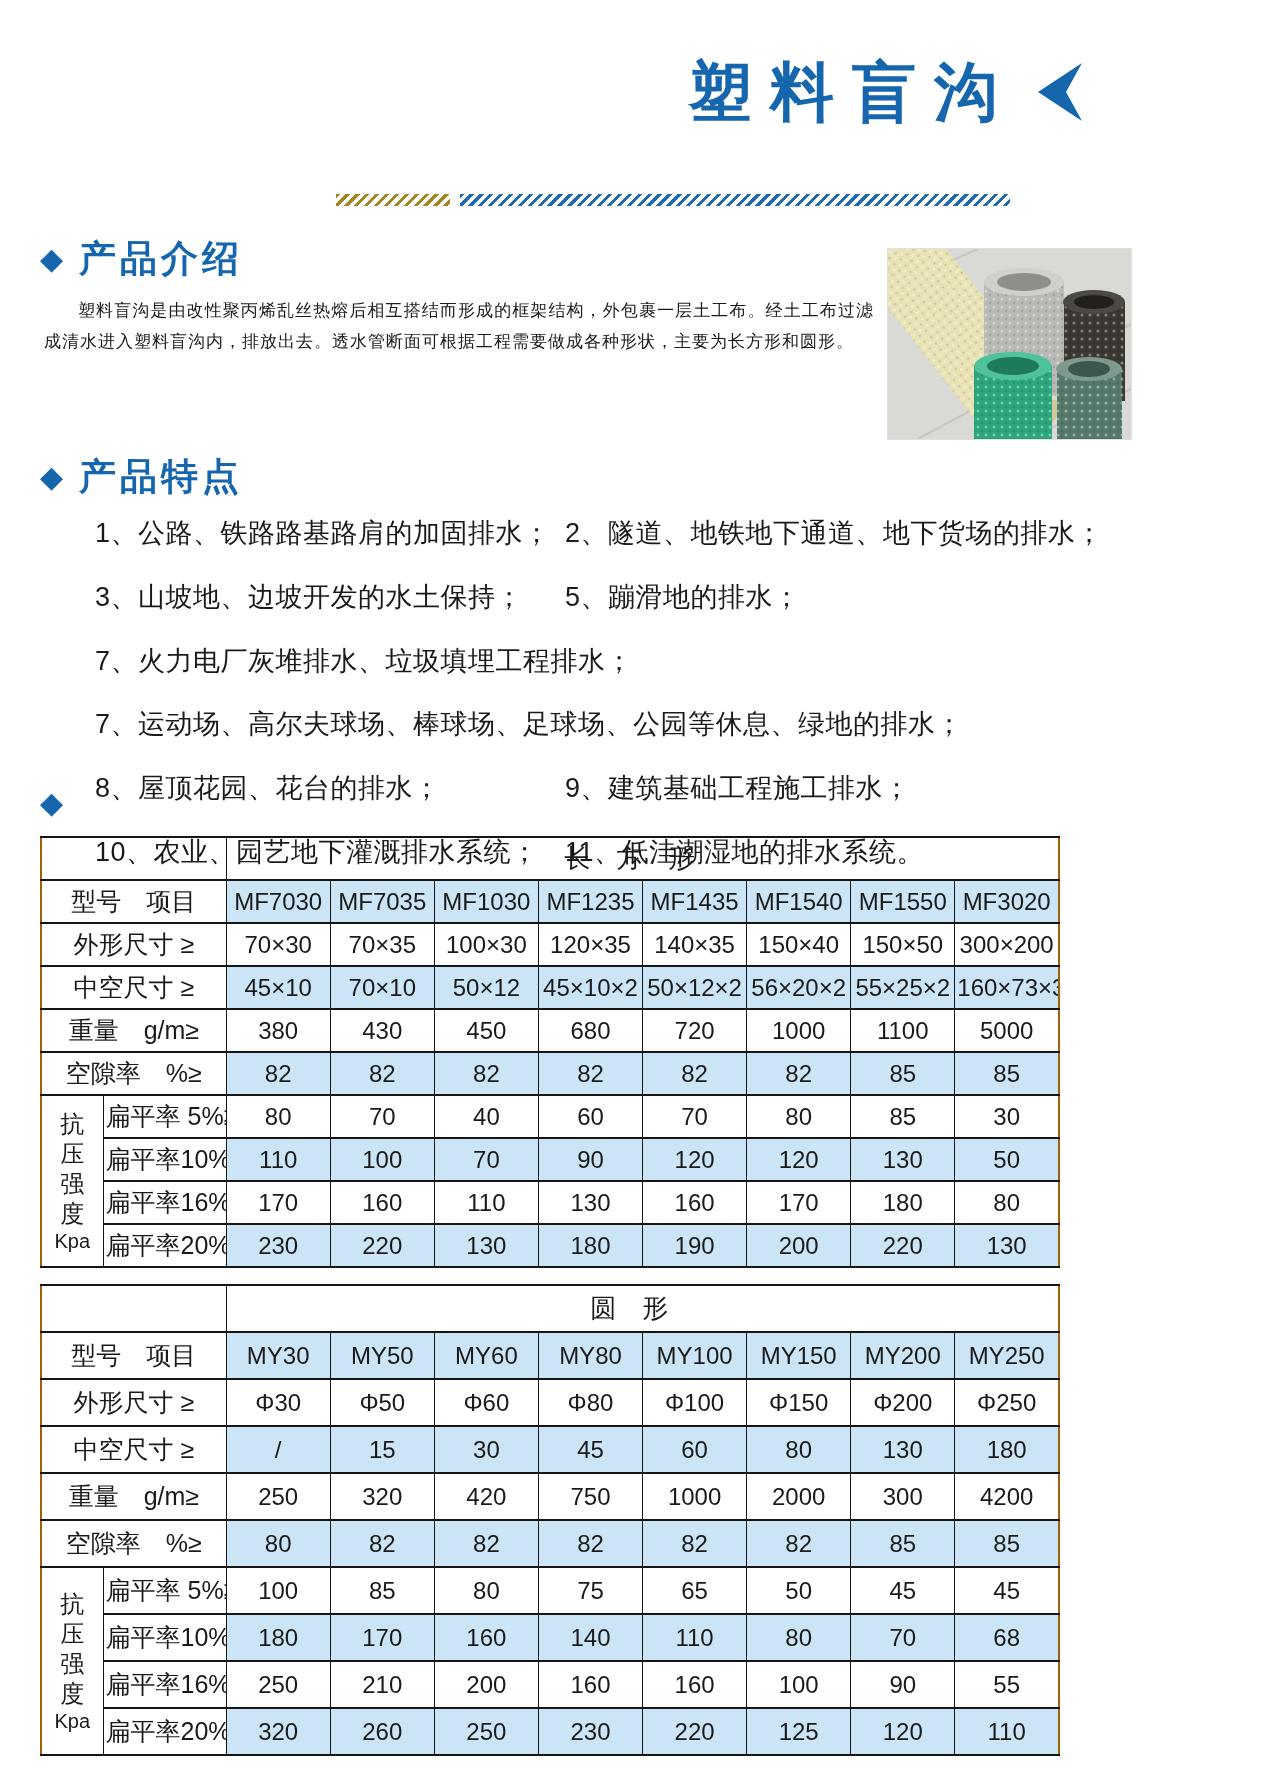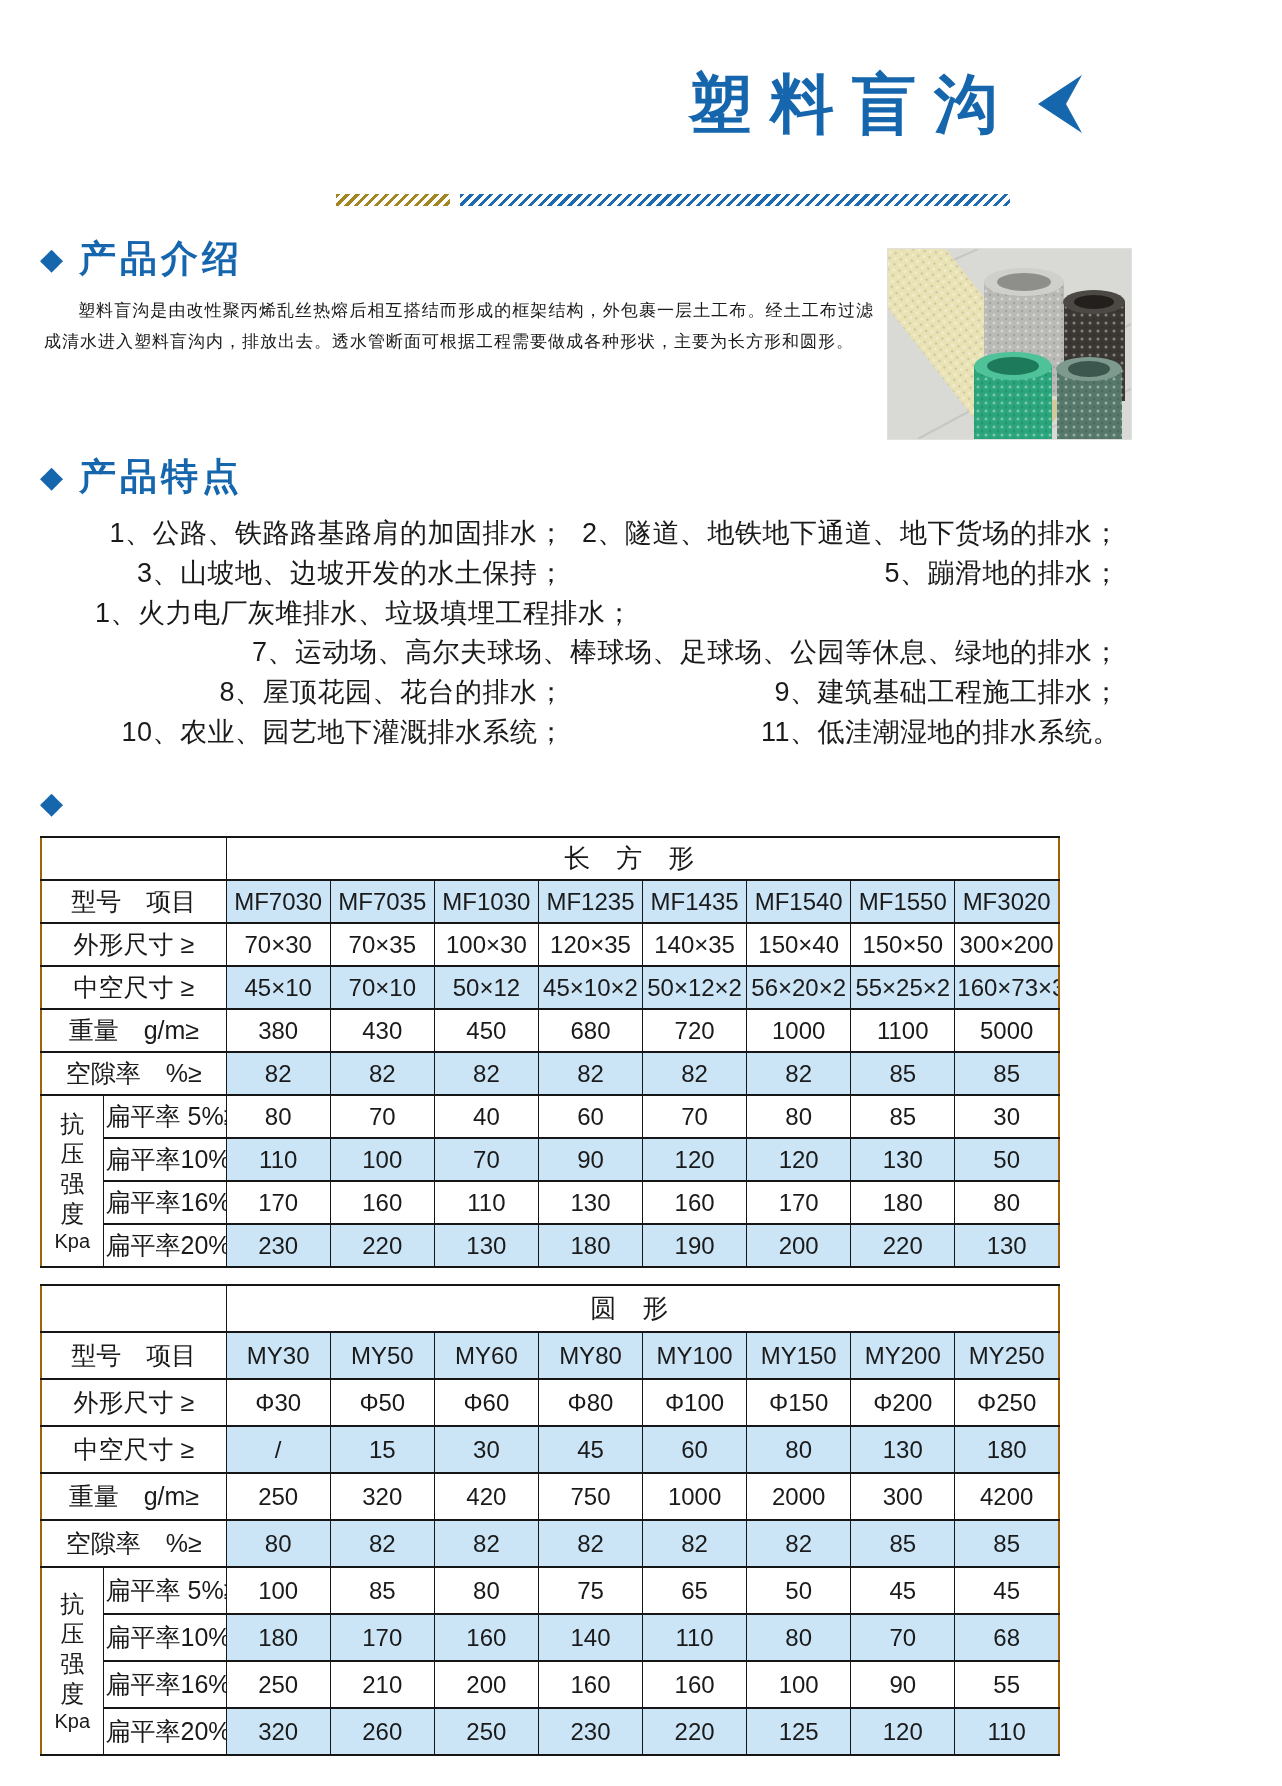--- a/index.html
+++ b/index.html
@@ -6,21 +6,21 @@
   .page{
     position:relative;
     width:1282px;height:1786px;
     background:#ffffff;
     font-family:"Liberation Sans",sans-serif;
     color:#1a1a1a;
     overflow:hidden;
   }
   
   .title-row{
-    position:absolute;top:72px;right:200px;
+    position:absolute;top:60px;right:200px;
     display:flex;align-items:center;gap:20px;
   }
   .page-title{
     font-family:"DejaVu Serif",serif;
     font-weight:bold;
     font-size:64px;
     letter-spacing:18px;
     color:#1566ad;
     line-height:1;
     white-space:nowrap;
@@ -52,25 +52,24 @@
     letter-spacing:1px;
   }
   
   .photo{position:absolute;top:249px;left:888px;width:243px;height:190px;box-shadow:0 0 0 1px #e0e0e0;}
   
   .features{position:absolute;top:458px;left:40px;width:1080px;}
   .feature-grid{
     margin:22px 0 0 55px;
     display:grid;
     grid-template-columns:470px 1fr;
-    row-gap:6px;
+    row-gap:30px;
     font-size:27px;
     line-height:1.25;
     letter-spacing:0.5px;
-    text-align:right;
   }
   .feature-item{white-space:nowrap;}
   .feature-span{grid-column:1 / -1;}
   
   .specs{position:absolute;top:788px;left:40px;}
   .specs .sec-heading{margin-bottom:18px;}
   table.spec{
     border-collapse:collapse;
     table-layout:fixed;
     width:1020px;
@@ -172,21 +171,21 @@
   <div class="features">
     <div class="sec-heading">
       <span class="diamond">◆</span>
       <span class="sec-title">产品特点</span>
     </div>
     <div class="feature-grid" id="feature-grid">
         <div class="feature-item">1、公路、铁路路基路肩的加固排水；</div>
         <div class="feature-item">2、隧道、地铁地下通道、地下货场的排水；</div>
         <div class="feature-item">3、山坡地、边坡开发的水土保持；</div>
         <div class="feature-item">5、蹦滑地的排水；</div>
-        <div class="feature-item">1、火力电厂灰堆排水、垃圾填埋工程排水；</div>
+        <div class="feature-item">7、火力电厂灰堆排水、垃圾填埋工程排水；</div>
         <div class="feature-item feature-span">7、运动场、高尔夫球场、棒球场、足球场、公园等休息、绿地的排水；</div>
         <div class="feature-item">8、屋顶花园、花台的排水；</div>
         <div class="feature-item">9、建筑基础工程施工排水；</div>
         <div class="feature-item">10、农业、园艺地下灌溉排水系统；</div>
         <div class="feature-item">11、低洼潮湿地的排水系统。</div>
       </div>
   </div>
 
   <div class="specs">
     <div class="sec-heading">

